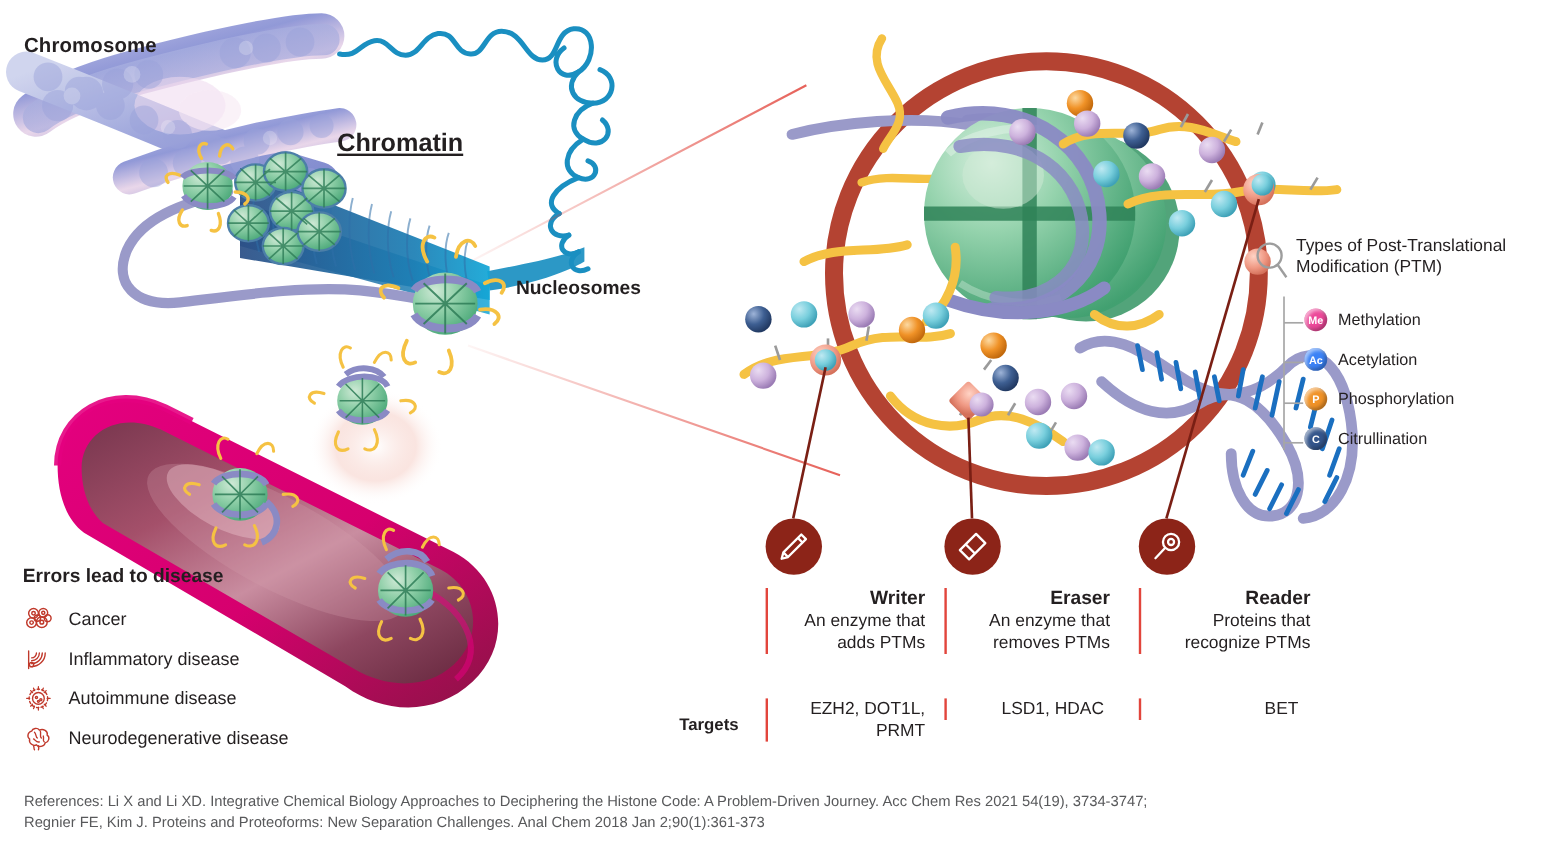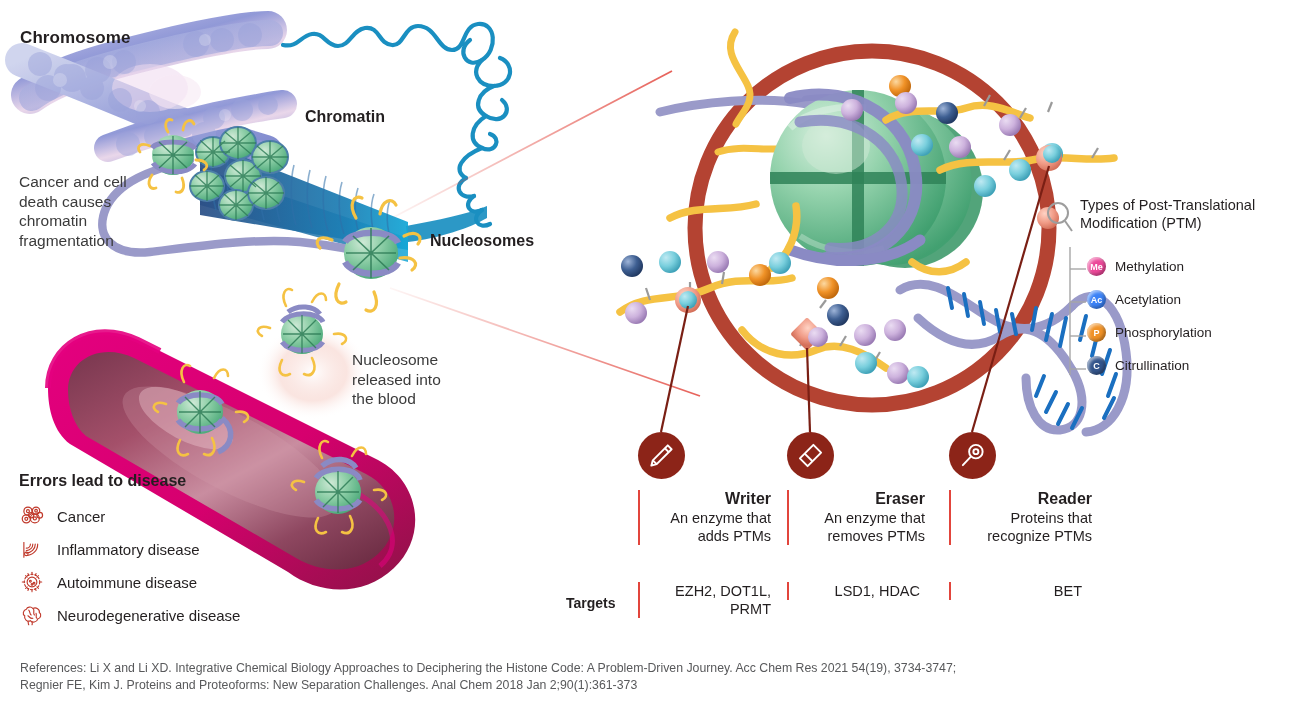--- a/index.html
+++ b/index.html
@@ -9,21 +9,21 @@
     color:#231f20;
   }
   .stage{position:absolute;left:0;top:0;width:1080px;height:714px;}
   .abs{position:absolute;}
   svg.layer{position:absolute;left:0;top:0;width:1290px;height:714px;pointer-events:none;}
 
   
   .lbl-bold{font-weight:bold;color:#231f20;}
 
   #chromosome-label{left:20px;top:28px;font-size:17px;font-weight:bold;letter-spacing:.1px;}
-  #chromatin-label{left:305px;top:108px;font-size:16px;font-weight:bold;}
+  #chromatin-label{left:281px;top:108px;font-size:21px;font-weight:bold;text-decoration:underline;}
   #nucleosomes-label{left:418px;top:232px;font-size:16px;font-weight:bold;margin-left:12px;}
   #fragmentation-note{left:19px;top:172px;font-size:15.5px;line-height:19.5px;color:#3b3b3b;width:125px;}
   #blood-note{left:352px;top:350px;font-size:15.5px;line-height:19.5px;color:#3b3b3b;width:110px;}
 
   
   #errors-block{left:19px;top:472px;width:300px;}
   #errors-title{font-size:16px;font-weight:bold;color:#231f20;margin-bottom:12px;}
   .disease-row{display:flex;align-items:center;height:28px;margin-bottom:5px;}
   .disease-ico{width:26px;height:26px;flex:0 0 26px;margin-right:12px;}
   .disease-text{font-size:15px;color:#231f20;}
@@ -490,23 +490,21 @@
       <path d="M1070,369 L1086,369"></path>
     </g>
   </svg>
 
   <div class="abs lbl-bold" id="chromosome-label">Chromosome</div>
 
   <div class="abs lbl-bold" id="chromatin-label">Chromatin</div>
 
   <div class="abs lbl-bold" id="nucleosomes-label">Nucleosomes</div>
 
-  <div class="abs" id="fragmentation-note">Cancer and cell death causes chromatin fragmentation</div>
-
-  <div class="abs" id="blood-note">Nucleosome released into the blood</div>
+
 
   <div class="abs" id="errors-block">
     <div id="errors-title">Errors lead to disease</div>
 
     <div class="disease-row">
       <svg class="disease-ico" viewBox="0 0 32 32">
         <g fill="none" stroke="#c0392b" stroke-width="1.5">
           <circle cx="11" cy="10" r="5"></circle>
             <circle cx="21" cy="9.5" r="4.5"></circle>
           <circle cx="9" cy="19.5" r="5"></circle>

